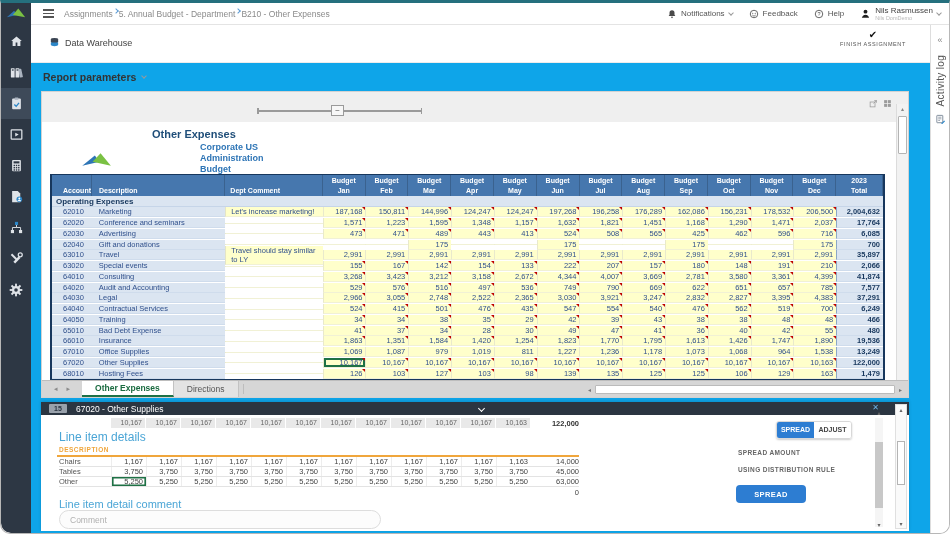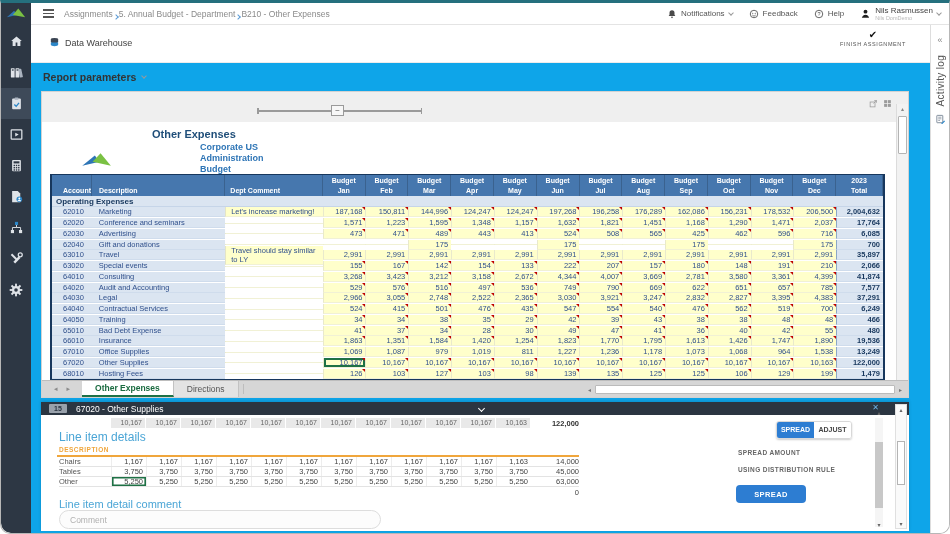--- a/index.html
+++ b/index.html
@@ -8,21 +8,21 @@
 
 .sidebar{position:absolute;left:0;top:-3px;bottom:0;width:30px;background:#2d3744;z-index:9;border-radius:0 0 0 10px;}
 .sb-logo{height:26px;display:flex;align-items:center;justify-content:center;}
 .sb-item{height:31px;display:flex;align-items:center;justify-content:center;cursor:pointer;}
 .sb-item.active{background:#3e4a59;}
 
 .topbar{position:absolute;left:30px;right:0;top:0;height:22px;background:#fff;border-bottom:1px solid #e4e4e4;display:flex;align-items:center;z-index:8;padding:0 8px;}
 .burger{width:11px;height:1.6px;background:#555;position:relative;margin:0 10px 0 4px;}
 .burger::before,.burger::after{content:"";position:absolute;left:0;width:11px;height:1.6px;background:#555;}
 .burger::before{top:-3.5px}.burger::after{top:3.5px}
-.crumbs{display:flex;align-items:flex-end;gap:1px;font-size:8.5px;color:#8a8a8a;}
+.crumbs{display:flex;align-items:flex-start;gap:1px;font-size:8.5px;color:#8a8a8a;}
 .crumb{cursor:pointer;}
 .chev{display:inline-block;width:4px;height:4px;border-right:1.4px solid #5b9bd5;border-bottom:1.4px solid #5b9bd5;transform:rotate(-45deg);}
 .chev.down{transform:rotate(45deg);margin-top:-2px;}
 .chev.gray{border-color:#999;}
 .tb-right{margin-left:auto;display:flex;align-items:center;gap:16px;font-size:8px;color:#555;}
 .tb-item{display:flex;align-items:center;gap:4px;cursor:pointer;}
 .user-names{display:flex;flex-direction:column;line-height:1.15;}
 .user-name{font-size:8px;color:#444;}
 .user-sub{font-size:5.5px;color:#b9b9b9;}
 
@@ -677,21 +677,21 @@
                 <div class="cell c-val mk">103</div>
                 <div class="cell c-val mk">127</div>
                 <div class="cell c-val mk">103</div>
                 <div class="cell c-val mk">98</div>
                 <div class="cell c-val mk">139</div>
                 <div class="cell c-val mk">135</div>
                 <div class="cell c-val mk">125</div>
                 <div class="cell c-val mk">125</div>
                 <div class="cell c-val mk">106</div>
                 <div class="cell c-val mk">129</div>
-                <div class="cell c-val mk">199</div>
+                <div class="cell c-val mk">163</div>
                 <div class="c-total">1,479</div>
               </div>
             </div>
         </div>
       </div>
 
       <div class="vscroll">
         <span class="arr">▴</span>
         <div class="vthumb"></div>
       </div>

